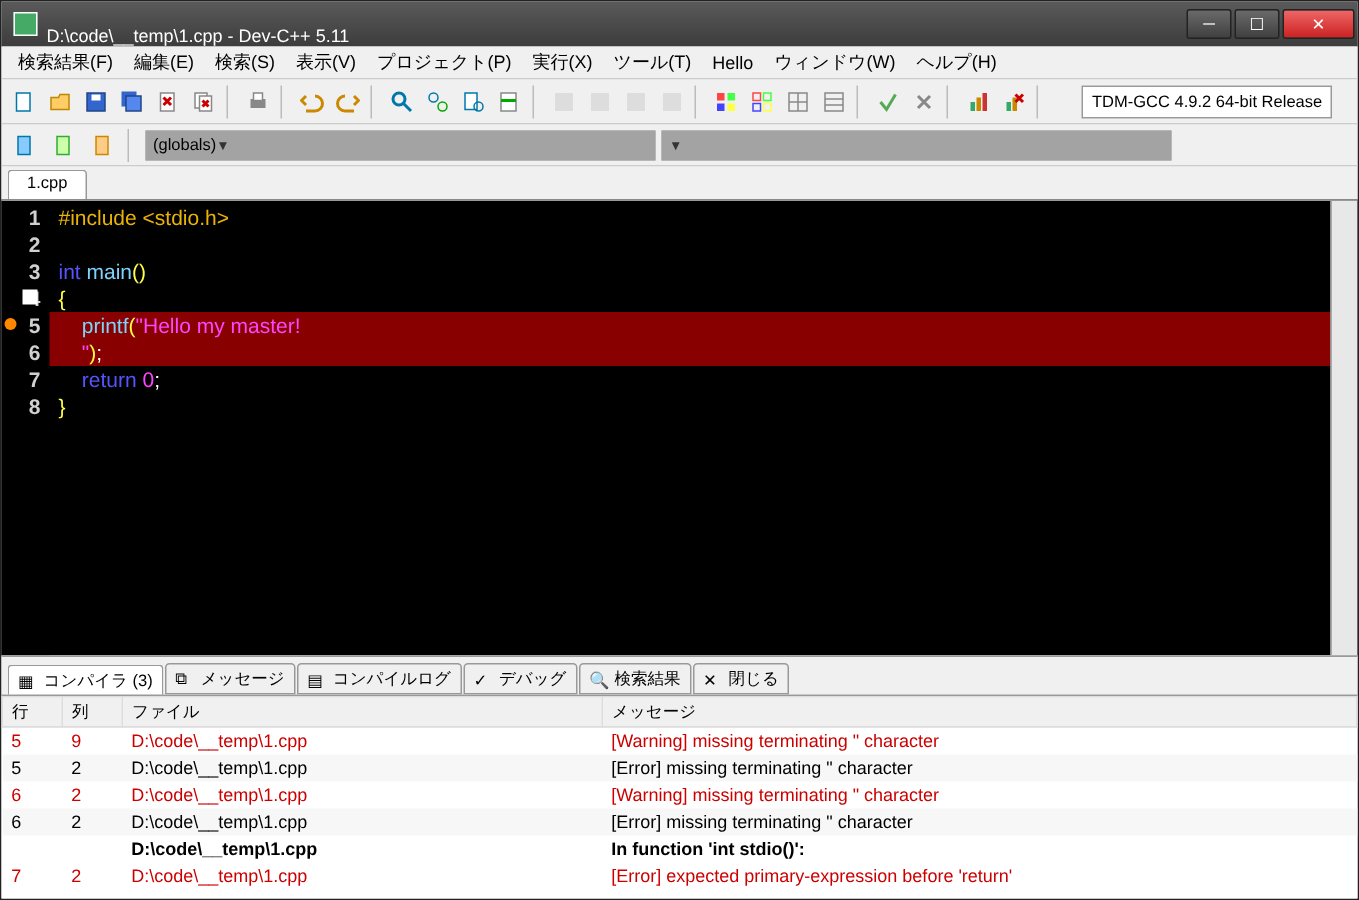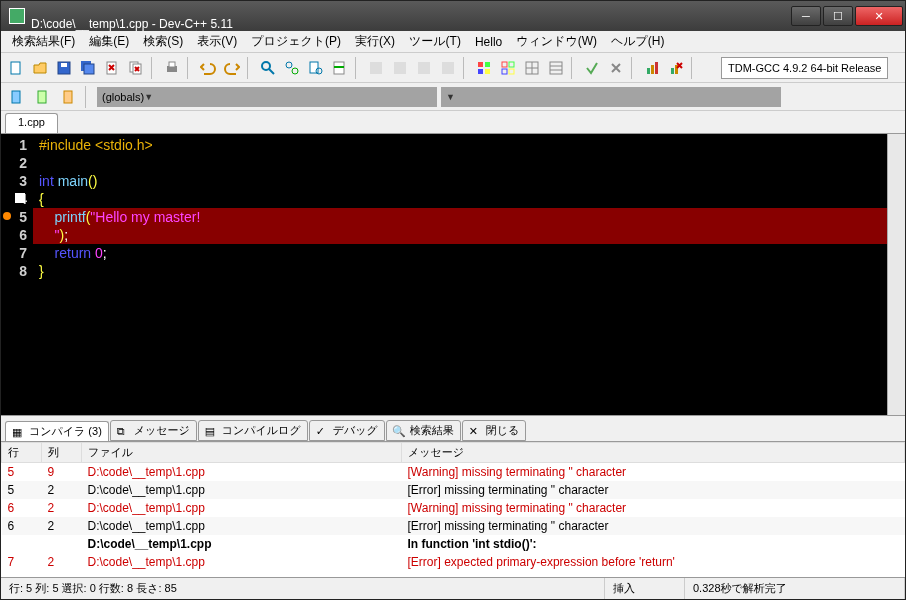--- a/index.html
+++ b/index.html
@@ -360,19 +360,14 @@
           <tr class="err">
             <td>7</td>
             <td>2</td>
             <td>D:\code\__temp\1.cpp</td>
             <td>[Error] expected primary-expression before 'return'</td>
           </tr>
         </tbody>
     </table>
   </div>
 
-  <div class="status">
-    <div class="cell" style="flex:1">行:   5   列:   5   選択:   0   行数:   8   長さ:   85</div>
-    <div class="cell" style="width:80px">挿入</div>
-    <div class="cell" style="width:220px">0.328秒で解析完了</div>
-  </div>
 
 </div>
 
 </body></html>

